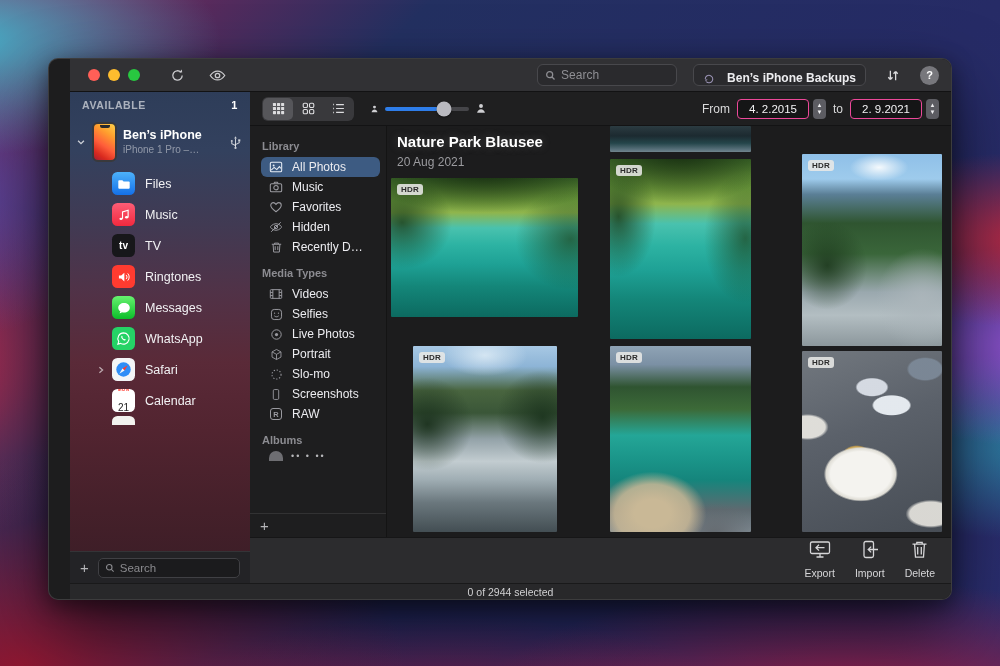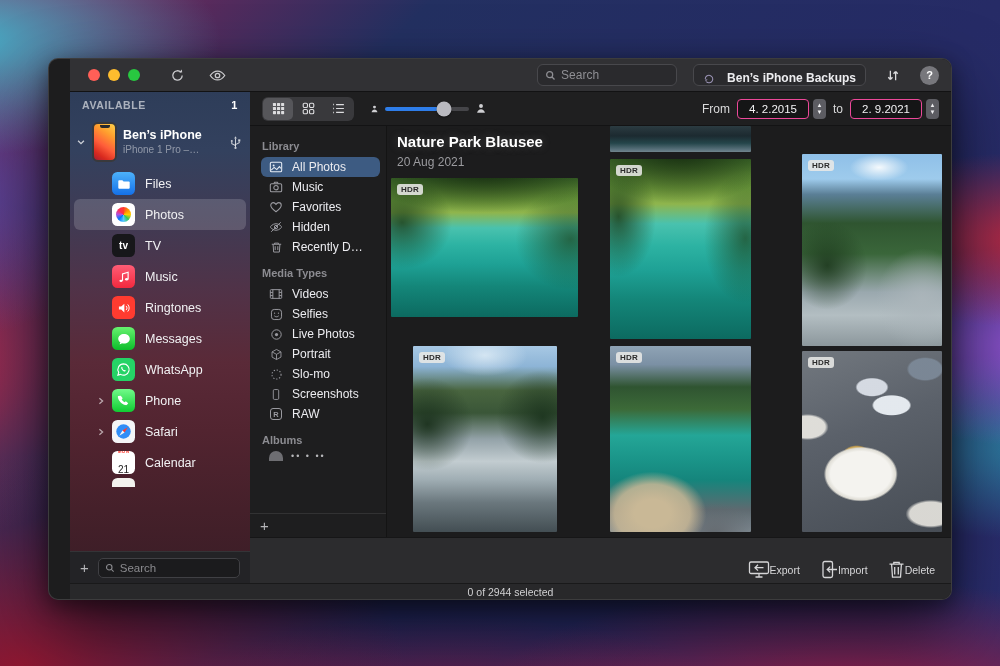--- a/index.html
+++ b/index.html
@@ -169,21 +169,21 @@
       radial-gradient(30% 13% at 92% 90%, rgba(232,230,224,.9) 50%, transparent 60%),
       radial-gradient(40% 23% at 42% 68%, #f4f3ef 54%, #dfddd5 62%, transparent 66%),
       radial-gradient(16% 8% at 39% 57%, #caa24e 52%, transparent 62%),
       radial-gradient(26% 8% at 40% 72%, #7d5530 55%, transparent 61%),
       radial-gradient(9% 6% at 57% 66%, #f0a93c 55%, transparent 63%),
       linear-gradient(160deg,#72787f 0%,#5b616a 42%,#474d55 100%);
   }
   
   .footer-bar { height:46px; flex:0 0 46px; background:#2c2c2e; border-top:1px solid #161617;
     display:flex; align-items:flex-end; justify-content:flex-end; gap:20px; padding:0 16px 4px 0; }
-  .action { display:flex; flex-direction:row; align-items:center; gap:0; color:#d6d6d8; font-size:10.5px; }
+  .action { display:flex; flex-direction:column; align-items:center; gap:8px; color:#d6d6d8; font-size:10.5px; }
   .status-bar { height:16px; flex:0 0 16px; background:#28282a; border-top:1px solid #19191a;
     display:flex; align-items:center; justify-content:center; color:#d0d0d2; font-size:10.5px; }
   svg { display:block; }
 </style>
 </head>
 <body>
 
 <div class="window">
 
   <div class="titlebar">
@@ -262,43 +262,37 @@
       </div>
       <div class="app-list">
         <div class="app-row">
           <span class="tile tile-files">
             <svg width="14" height="14" viewBox="0 0 16 16">
                 <path d="M1.5 4.6c0-.6.4-1 1-1h3.6l1.4 1.5h6c.6 0 1 .4 1 1v6.3c0 .6-.4 1-1 1h-11c-.6 0-1-.4-1-1z" fill="#fff"></path>
               </svg>
           </span>
             <span>Files</span>
         </div>
-        <div class="app-row selected">
-          <span class="tile tile-photos">
-              <span class="flower"></span>
-            </span>
-          <span>Photos</span>
-        </div>
-        <div class="app-row">
-          <span class="tile tile-tv">
-              <span>tv</span>
-            </span>
-          <span>TV</span>
-        </div>
         <div class="app-row">
           <span class="tile tile-music">
             <svg width="14" height="14" viewBox="0 0 16 16" fill="none">
                 <path d="M6.3 12.4V4.4l6.4-1.8v8" stroke="#fff" stroke-width="1.3"></path>
                 <ellipse cx="4.6" cy="12.4" rx="1.8" ry="1.4" fill="#fff"></ellipse>
                 <ellipse cx="11" cy="10.6" rx="1.8" ry="1.4" fill="#fff"></ellipse>
               </svg>
           </span>
             <span>Music</span>
         </div>
         <div class="app-row">
+          <span class="tile tile-tv">
+              <span>tv</span>
+            </span>
+          <span>TV</span>
+        </div>
+        <div class="app-row">
           <span class="tile tile-ringtones">
             <svg width="14" height="14" viewBox="0 0 16 16" fill="none">
                 <path d="M2.2 6.2h2.6L8.4 3v10L4.8 9.8H2.2z" fill="#fff"></path>
                 <path d="M10.4 5.6a3.4 3.4 0 0 1 0 4.8M12.2 3.9a5.8 5.8 0 0 1 0 8.2" stroke="#fff" stroke-width="1.1"></path>
               </svg>
           </span>
             <span>Ringtones</span>
         </div>
         <div class="app-row">
           <span class="tile tile-messages">
@@ -309,33 +303,20 @@
             <span>Messages</span>
         </div>
         <div class="app-row">
           <span class="tile tile-whatsapp">
             <svg width="15" height="15" viewBox="0 0 16 16" fill="none">
                 <path d="M8 2a6 6 0 0 0-5.1 9.1L2 14l3-.8A6 6 0 1 0 8 2z" stroke="#fff" stroke-width="1.2"></path>
                 <path d="M5.9 5.3c.7-.3.8.1 1.1.7.2.4.1.6-.2.9.4.9 1.1 1.6 1.9 1.9.3-.3.5-.4.9-.2.6.3 1 .4.7 1.1-.7.8-2.3.2-3.5-1S5.2 6 5.9 5.3z" fill="#fff"></path>
               </svg>
           </span>
             <span>WhatsApp</span>
-        </div>
-        <div class="app-row">
-          <span class="app-chev">
-            <svg width="8" height="8" viewBox="0 0 10 10" fill="none" stroke="currentColor" stroke-width="1.6">
-                <path d="M3 1.5L7 5 3 8.5"></path>
-              </svg>
-          </span>
-          <span class="tile tile-phone">
-            <svg width="13" height="13" viewBox="0 0 16 16">
-                <path d="M4.7 2.2l2.3 2.9-1.3 1.7a9.4 9.4 0 0 0 3.5 3.5l1.7-1.3 2.9 2.3-1.5 2c-.5.4-1.2.5-2 .3-2.2-.5-4.3-1.8-6-3.5S1.6 6.6 1.1 4.4c-.2-.8-.1-1.5.3-2z" fill="#fff"></path>
-              </svg>
-          </span>
-            <span>Phone</span>
         </div>
         <div class="app-row">
           <span class="app-chev">
             <svg width="8" height="8" viewBox="0 0 10 10" fill="none" stroke="currentColor" stroke-width="1.6">
                 <path d="M3 1.5L7 5 3 8.5"></path>
               </svg>
           </span>
           <span class="tile tile-safari">
             <svg width="19" height="19" viewBox="0 0 20 20">
                 <circle cx="10" cy="10" r="7.6" fill="#2f8df7"></circle>

